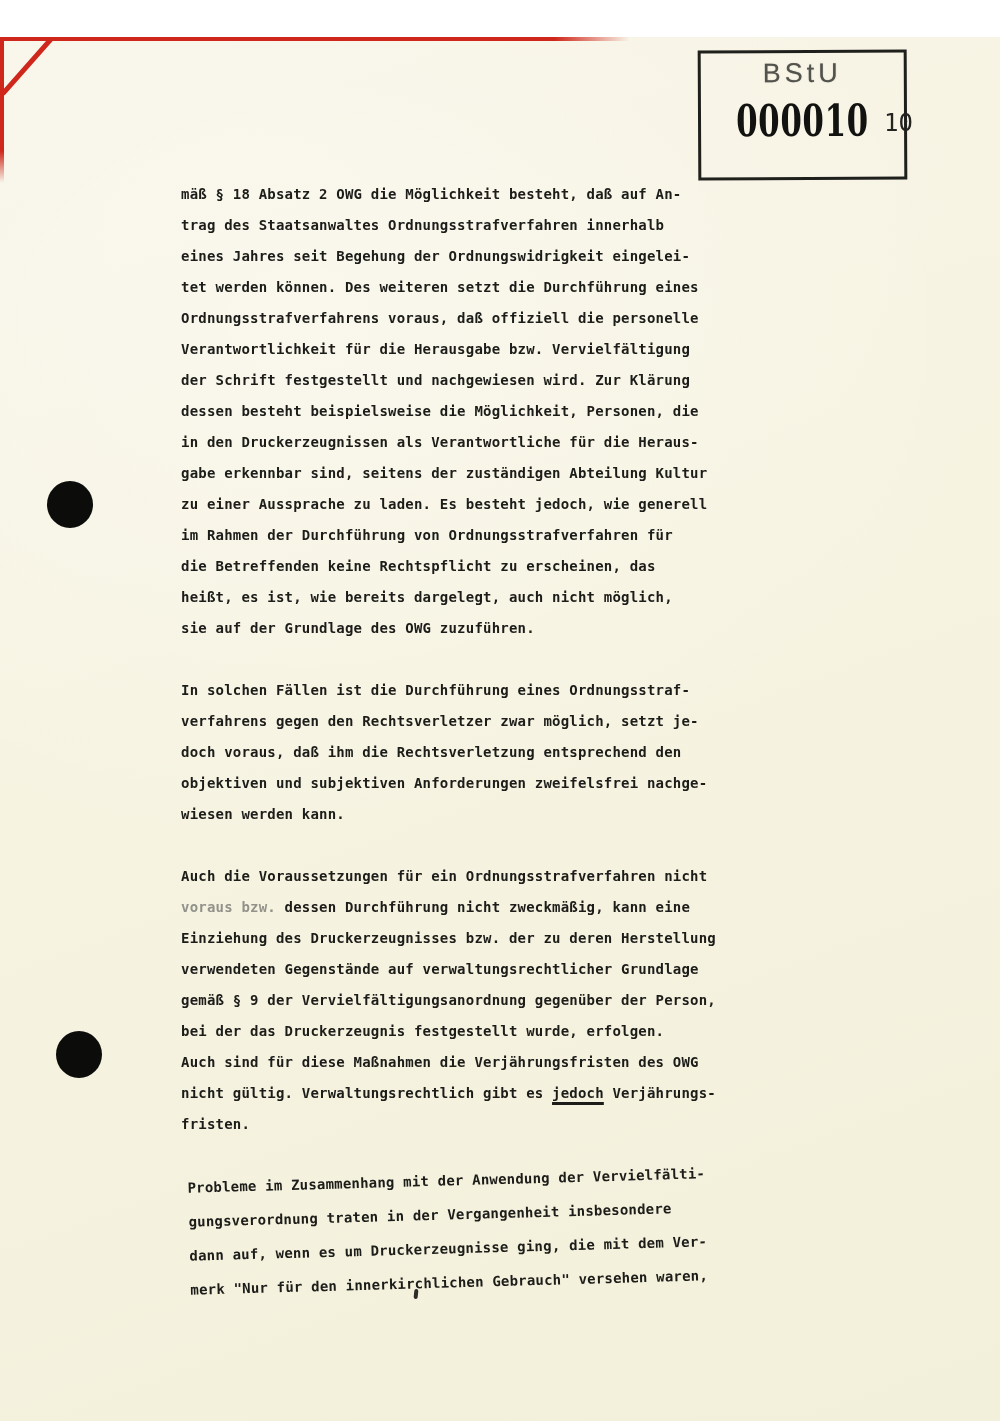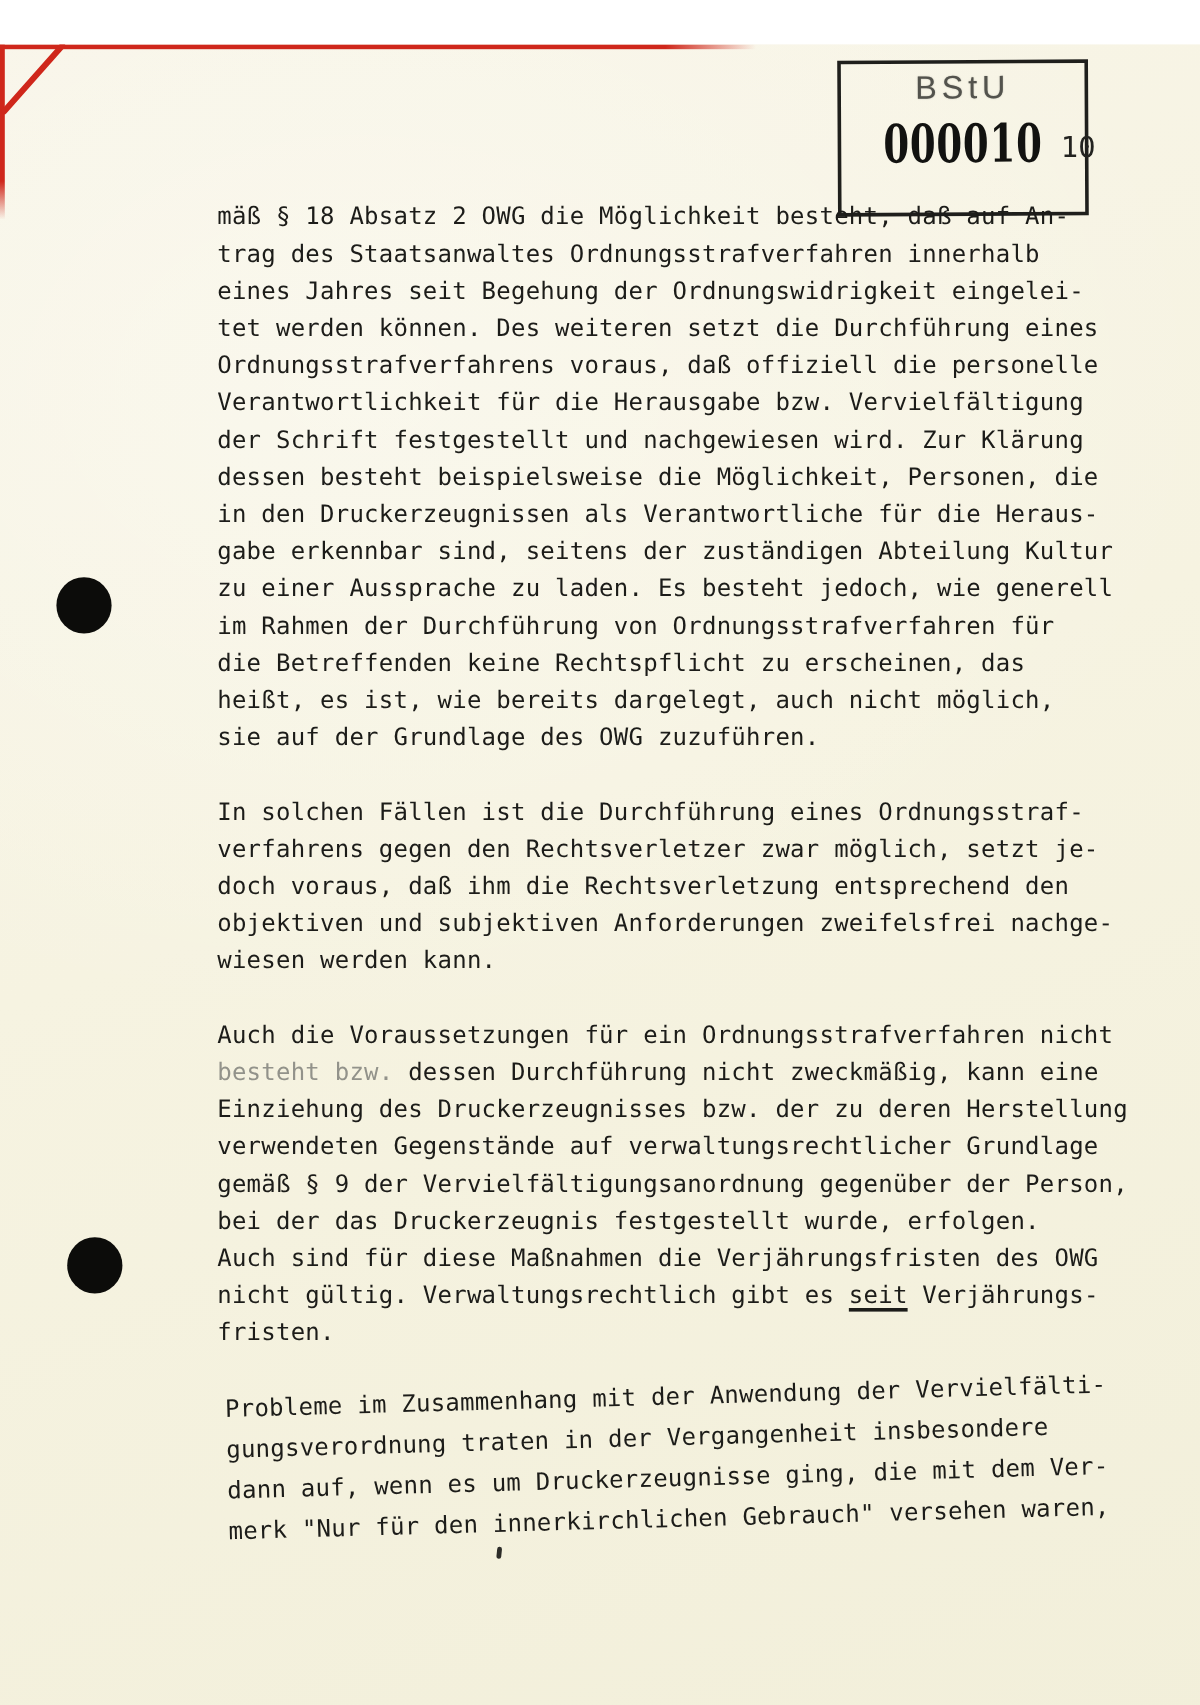--- a/index.html
+++ b/index.html
@@ -41,22 +41,22 @@
   .stamp-number{margin-top:6px;font-family:"DejaVu Serif", serif;font-weight:bold;
     font-size:44px;letter-spacing:1px;color:#121210;transform:scaleX(.70);transform-origin:50% 50%;}
   .page-number{position:absolute;left:884px;top:72px;font-size:24px;color:#232320;}
 
   
   .dot{position:absolute;width:46px;height:47px;border-radius:50%;background:#0c0c0a;}
   .dot-1{left:47px;top:444px;}
   .dot-2{left:56px;top:994px;}
 
   
-  .text-body{position:absolute;left:181px;top:128px;width:800px;
-    font-size:20px;line-height:31px;font-weight:normal;letter-spacing:.2px;}
+  .text-body{position:absolute;left:181px;top:142px;width:800px;
+    font-size:14px;line-height:31px;font-weight:bold;letter-spacing:.2px;}
   .para{white-space:pre-line;margin:0 0 31px 0;}
   .para-tilted{transform:rotate(-1.6deg);transform-origin:0 50%;
     line-height:34px;padding-left:8px;margin-top:14px;}
   .faded{color:#92928a;}
   .underlined{text-decoration:underline;text-decoration-thickness:2.5px;text-underline-offset:4px;}
 
   .stray-mark{position:absolute;left:414px;top:1252px;width:4px;height:10px;
     background:#2c2c28;border-radius:2px;transform:rotate(6deg);}
 </style>
 </head>
@@ -95,27 +95,27 @@
 im Rahmen der Durchführung von Ordnungsstrafverfahren für
 die Betreffenden keine Rechtspflicht zu erscheinen, das
 heißt, es ist, wie bereits dargelegt, auch nicht möglich,
 sie auf der Grundlage des OWG zuzuführen.</div>
     <div class="para">In solchen Fällen ist die Durchführung eines Ordnungsstraf-
 verfahrens gegen den Rechtsverletzer zwar möglich, setzt je-
 doch voraus, daß ihm die Rechtsverletzung entsprechend den
 objektiven und subjektiven Anforderungen zweifelsfrei nachge-
 wiesen werden kann.</div>
     <div class="para"><span>Auch die Voraussetzungen für ein Ordnungsstrafverfahren nicht
-</span><span class="faded">besteht bzw.</span><span> dessen Durchführung nicht zweckmäßig, kann eine
+</span><span class="faded">voraus bzw.</span><span> dessen Durchführung nicht zweckmäßig, kann eine
 Einziehung des Druckerzeugnisses bzw. der zu deren Herstellung
 verwendeten Gegenstände auf verwaltungsrechtlicher Grundlage
 gemäß § 9 der Vervielfältigungsanordnung gegenüber der Person,
 bei der das Druckerzeugnis festgestellt wurde, erfolgen.
 Auch sind für diese Maßnahmen die Verjährungsfristen des OWG
-nicht gültig. Verwaltungsrechtlich gibt es </span><span class="underlined">seit</span><span> Verjährungs-
+nicht gültig. Verwaltungsrechtlich gibt es </span><span class="underlined">jedoch</span><span> Verjährungs-
 fristen.</span></div>
     <div class="para para-tilted">Probleme im Zusammenhang mit der Anwendung der Vervielfälti-
 gungsverordnung traten in der Vergangenheit insbesondere
 dann auf, wenn es um Druckerzeugnisse ging, die mit dem Ver-
 merk "Nur für den innerkirchlichen Gebrauch" versehen waren,</div>
   </div>
 
   <div class="stray-mark"></div>
 
 </div>

